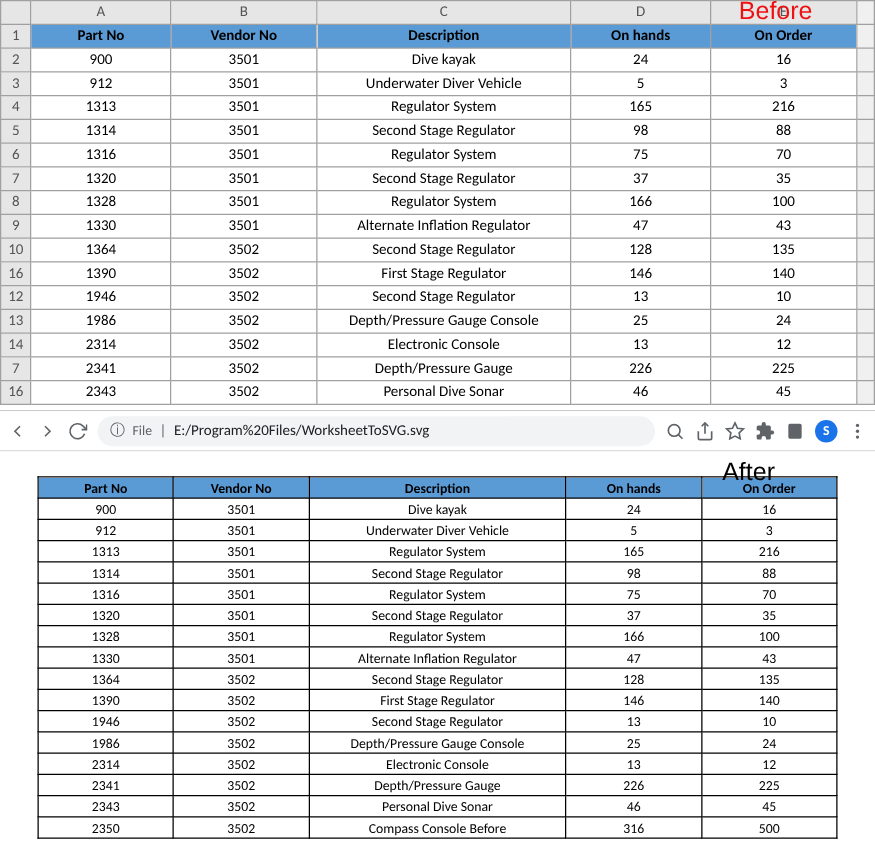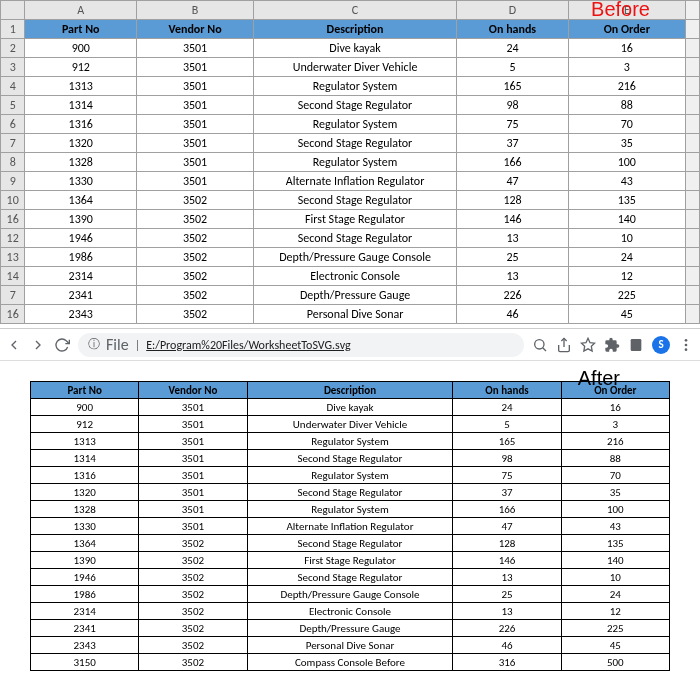--- a/index.html
+++ b/index.html
@@ -19,22 +19,22 @@
   .col-d { width: 110px; }
   .col-e { width: 115px; }
   .scroll-right { width: 14px; background: #f0f0f0; border-left: 1px solid #ccc; }
   
   
   .browser { border-top: 1px solid #ccc; margin-top: 4px; }
   .bbar { display: flex; align-items: center; height: 32px; background: #fff; border-bottom: 1px solid #ddd; padding: 0 6px; gap: 8px; }
   .bicon { width: 16px; height: 16px; display: flex; align-items: center; justify-content: center; color: #5f6368; cursor: pointer; }
   .bicon svg { width: 16px; height: 16px; }
   .addr { flex: 1; display: flex; align-items: center; height: 24px; background: #f1f3f4; border-radius: 12px; padding: 0 10px; font-size: 12px; color: #5f6368; gap: 6px; }
-  .addr .file-label { font-size: 16px; }
-  .addr .url { color: #202124; text-decoration: underline; }
+  .addr .file-label { font-size: 11px; }
+  .addr .url { color: #202124; }
   .ricon { width: 18px; height: 18px; display: flex; align-items: center; justify-content: center; border-radius: 50%; cursor: pointer; }
   .avatar { background: #1a73e8; color: #fff; font-size: 11px; font-weight: bold; }
   
   
   .svgarea { padding: 20px 30px 10px; position: relative; }
   .after-label { position: absolute; top: 6px; right: 80px; color: #000000; font-size: 20px; font-family: sans-serif; }
   .svgtable { border-collapse: collapse; width: 100%; table-layout: fixed; }
   .svgtable td, .svgtable th { border: 1px solid #000; height: 17px; text-align: center; vertical-align: middle; font-size: 11px; padding: 0 2px; overflow: hidden; white-space: nowrap; }
   .svgtable .hdr { background: #5b9bd5; font-weight: bold; }
   .sc-a { width: 100px; }
@@ -394,21 +394,21 @@
             <td>225</td>
           </tr>
           <tr>
             <td>2343</td>
             <td>3502</td>
             <td>Personal Dive Sonar</td>
             <td>46</td>
             <td>45</td>
           </tr>
           <tr>
-            <td>3150</td>
+            <td>2350</td>
             <td>3502</td>
             <td>Compass Console Before</td>
             <td>316</td>
             <td>500</td>
           </tr>
         </tbody>
     </table>
   </div>
 </div>
 

